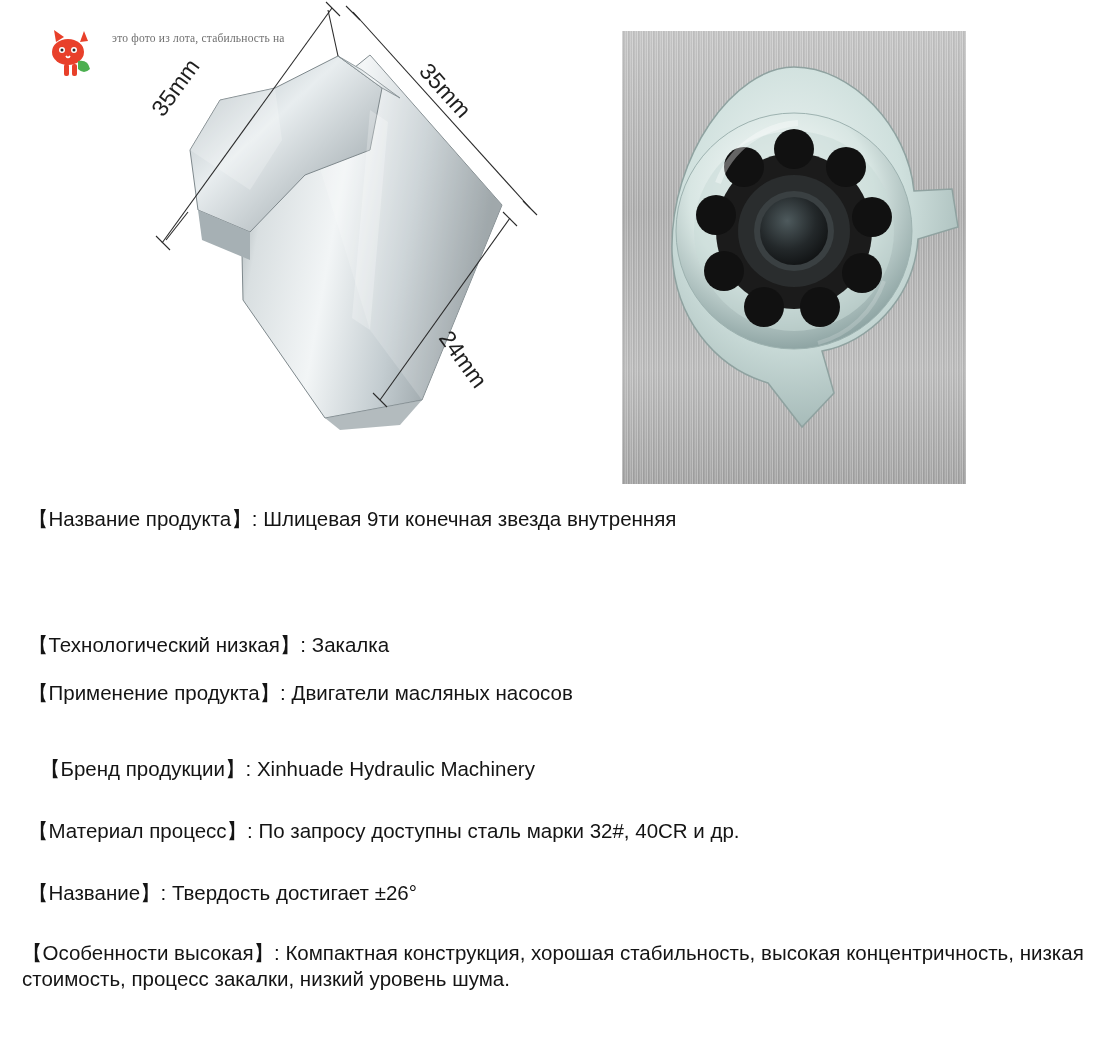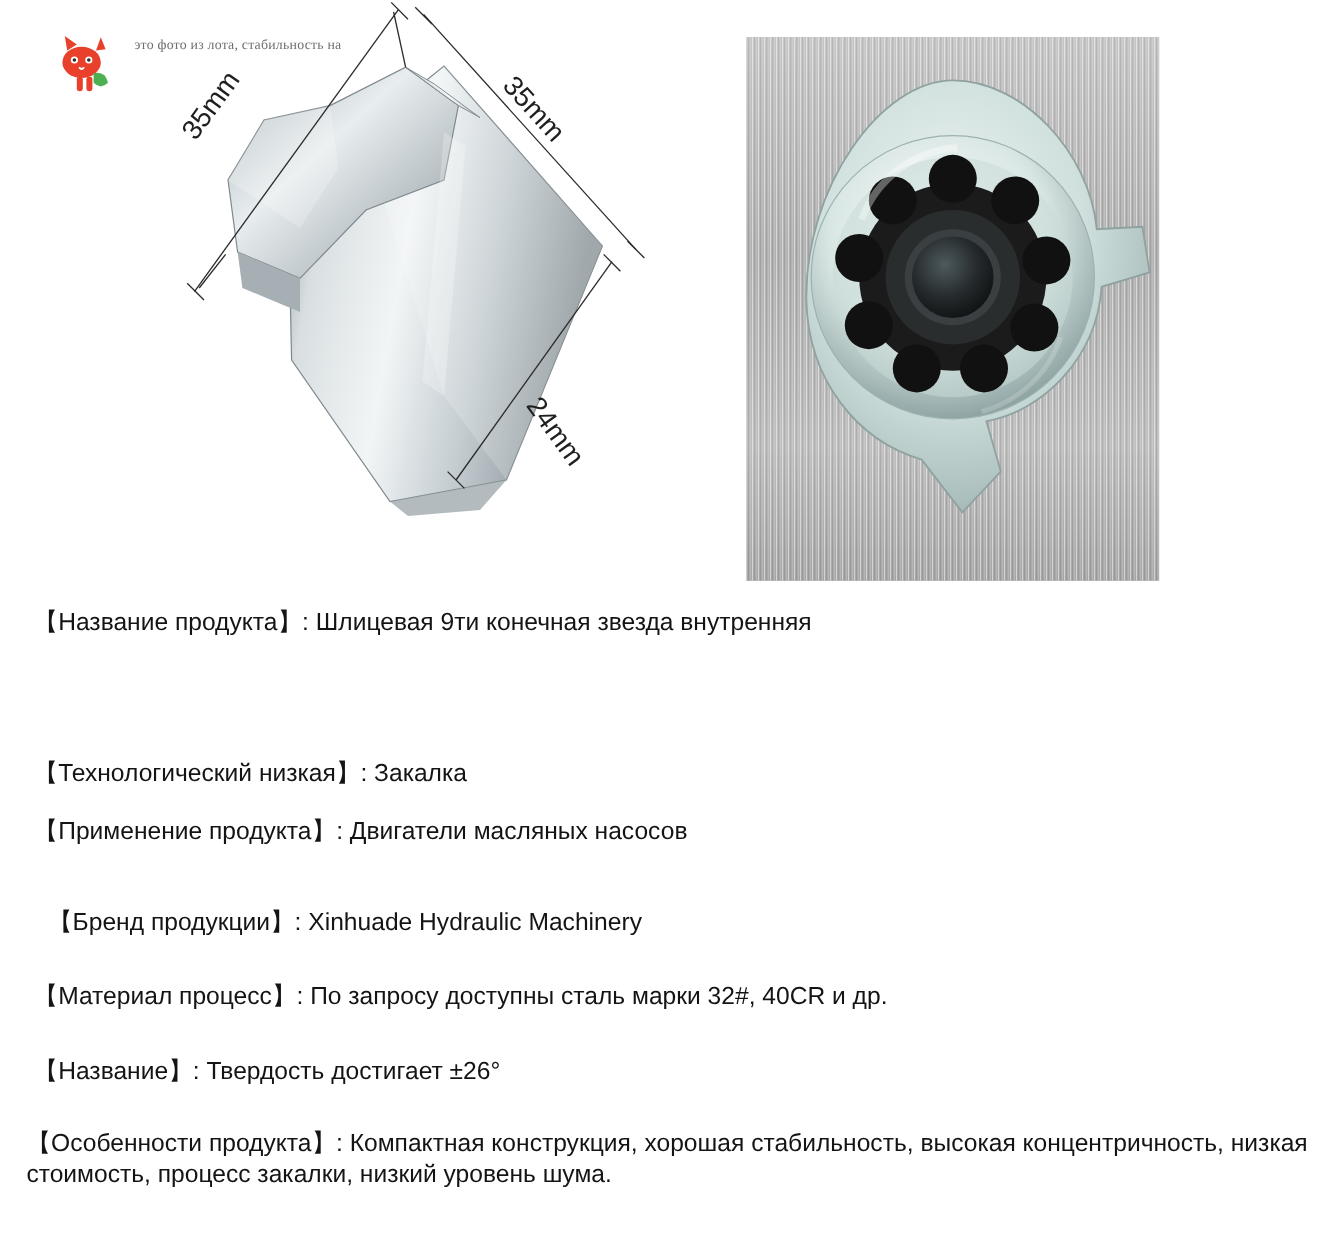--- a/index.html
+++ b/index.html
@@ -285,15 +285,15 @@
 
   <div class="spec-line l5">
     <span class="spec-name">【Материал процесс】</span><span class="spec-val">: По запросу доступны сталь марки 32#, 40CR и др.</span>
   </div>
 
   <div class="spec-line l6">
     <span class="spec-name">【Название】</span><span class="spec-val">: Твердость достигает ±26°</span>
   </div>
 
   <div class="spec-line wrap l7">
-    <span class="spec-name">【Особенности продукта】</span><span class="spec-val">: Компактная конструкция, хорошая стабильность, высокая концентричность, низкая стоимость, процесс закалки, низкий уровень шума.</span>
+    <span class="spec-name">【Особенности высокая】</span><span class="spec-val">: Компактная конструкция, хорошая стабильность, высокая концентричность, низкая стоимость, процесс закалки, низкий уровень шума.</span>
   </div>
 </div>
 
 </body></html>

